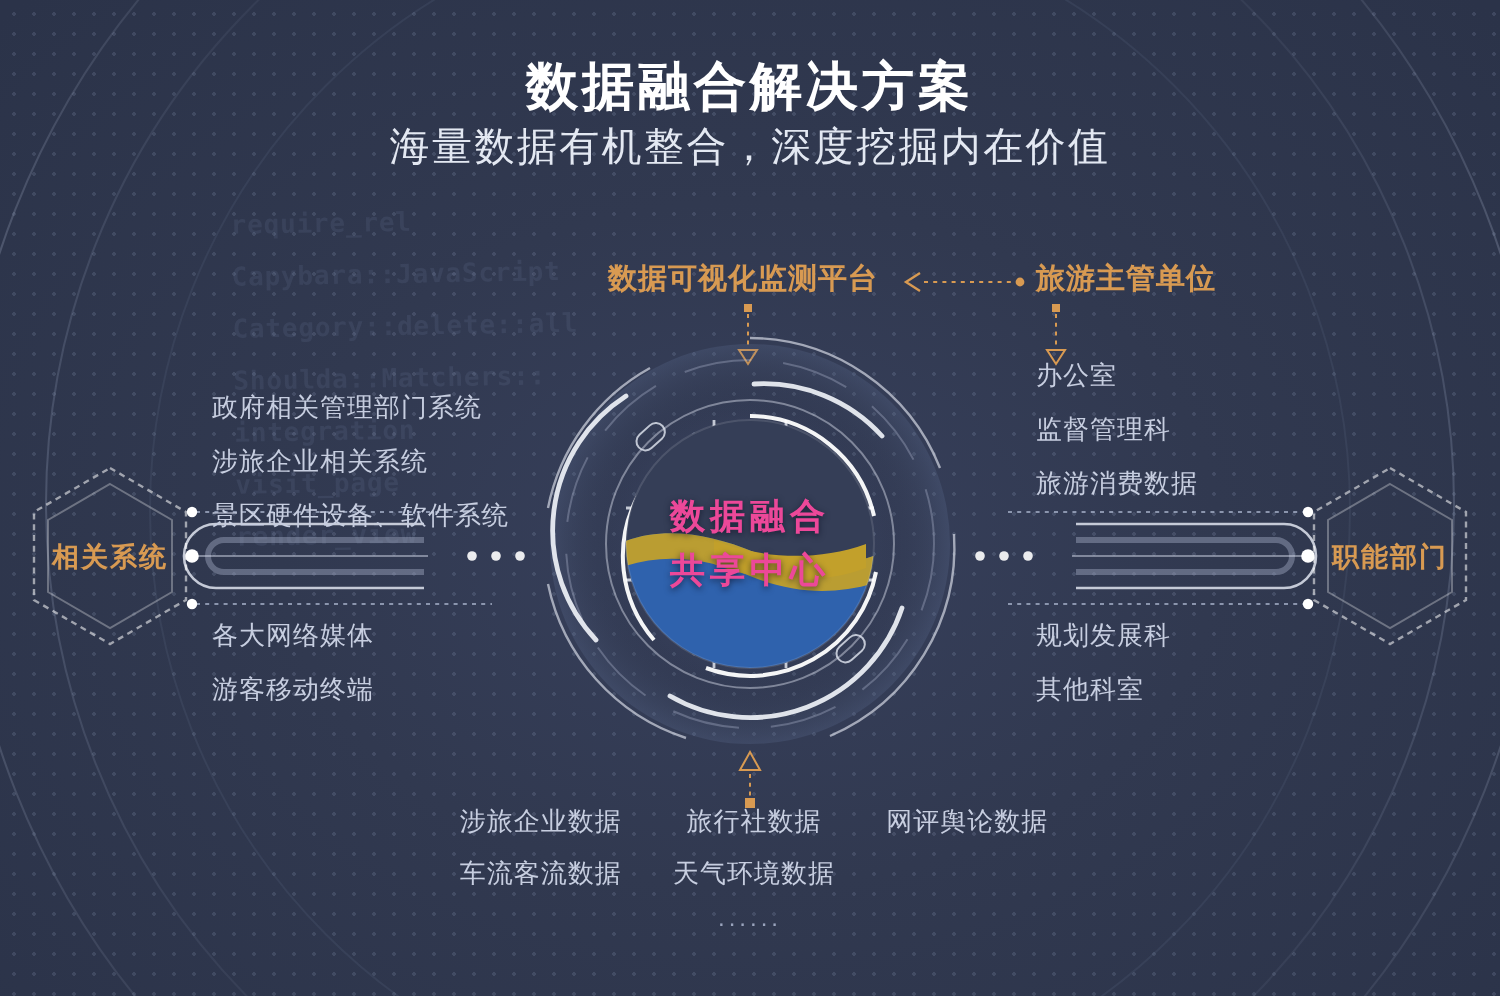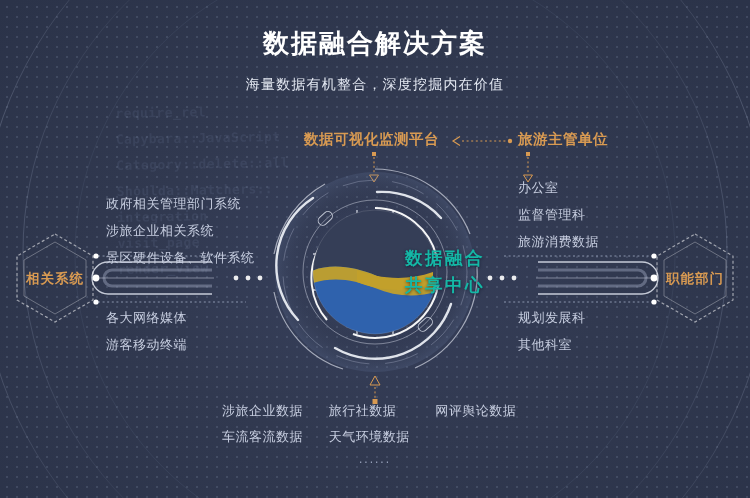--- a/index.html
+++ b/index.html
@@ -34,22 +34,22 @@
   }
   .bg-code div{overflow:hidden;}
   .bg-arcs{position:absolute;inset:0;pointer-events:none;}
 
   
   .title{
     position:absolute;left:0;right:0;top:26px;text-align:center;
     font-size:26px;font-weight:bold;color:#ffffff;letter-spacing:2px;
   }
   .subtitle{
-    position:absolute;left:0;right:0;top:76px;text-align:center;
-    font-size:14px;color:#e3e8f2;letter-spacing:1.2px;
+    position:absolute;left:0;right:0;top:60px;text-align:center;
+    font-size:20px;color:#e3e8f2;letter-spacing:1.2px;
   }
 
   
   .top-row{position:absolute;left:0;top:130px;width:750px;height:24px;}
   .olabel{
     position:absolute;top:0;font-size:14.5px;font-weight:bold;color:#d89a52;
     letter-spacing:.5px;white-space:nowrap;
   }
   .olabel.l1{left:304px;}
   .olabel.l2{left:518px;}
@@ -65,43 +65,43 @@
   .col-right-top{left:518px;top:174px;}
   .col-right-bot{left:518px;top:304px;}
 
   
   .bottom-grid{
     position:absolute;left:222px;top:402px;width:310px;
     display:grid;grid-template-columns:repeat(3,1fr);
     row-gap:8px;column-gap:10px;
   }
   .bottom-grid .cell{
-    font-size:13px;color:#c7cee0;text-align:left;white-space:nowrap;letter-spacing:.5px;
+    font-size:13px;color:#c7cee0;text-align:center;white-space:nowrap;letter-spacing:.5px;
   }
   .ellipsis{
     position:absolute;left:0;right:0;top:452px;text-align:center;
     color:#9aa4bd;font-size:12px;letter-spacing:2px;
   }
 
   
   .hex{position:absolute;width:86px;height:94px;}
   .hex-left{left:12px;top:231px;}
   .hex-right{left:652px;top:231px;}
   .hex-label{
     position:absolute;inset:0;display:flex;flex-direction:row;
     align-items:center;justify-content:center;
     font-size:13.5px;font-weight:bold;color:#d89a52;line-height:19px;letter-spacing:1px;
   }
 
   
   .center{position:absolute;left:265px;top:162px;width:220px;height:220px;}
   .core-text{
     position:absolute;left:0;top:0;width:220px;height:220px;
-    display:flex;flex-direction:column;align-items:flex-end;justify-content:center;
-    color:#14b8a6;font-size:17.5px;font-weight:bold;line-height:27px;
+    display:flex;flex-direction:column;align-items:center;justify-content:center;
+    color:#ec4899;font-size:17.5px;font-weight:bold;line-height:27px;
     letter-spacing:2.5px;text-shadow:0 1px 3px rgba(10,16,34,.65);
   }
 </style>
 </head>
 <body>
 
 <div class="stage">
 
   <div class="bg-base"></div>
   <div class="bg-dots"></div>

